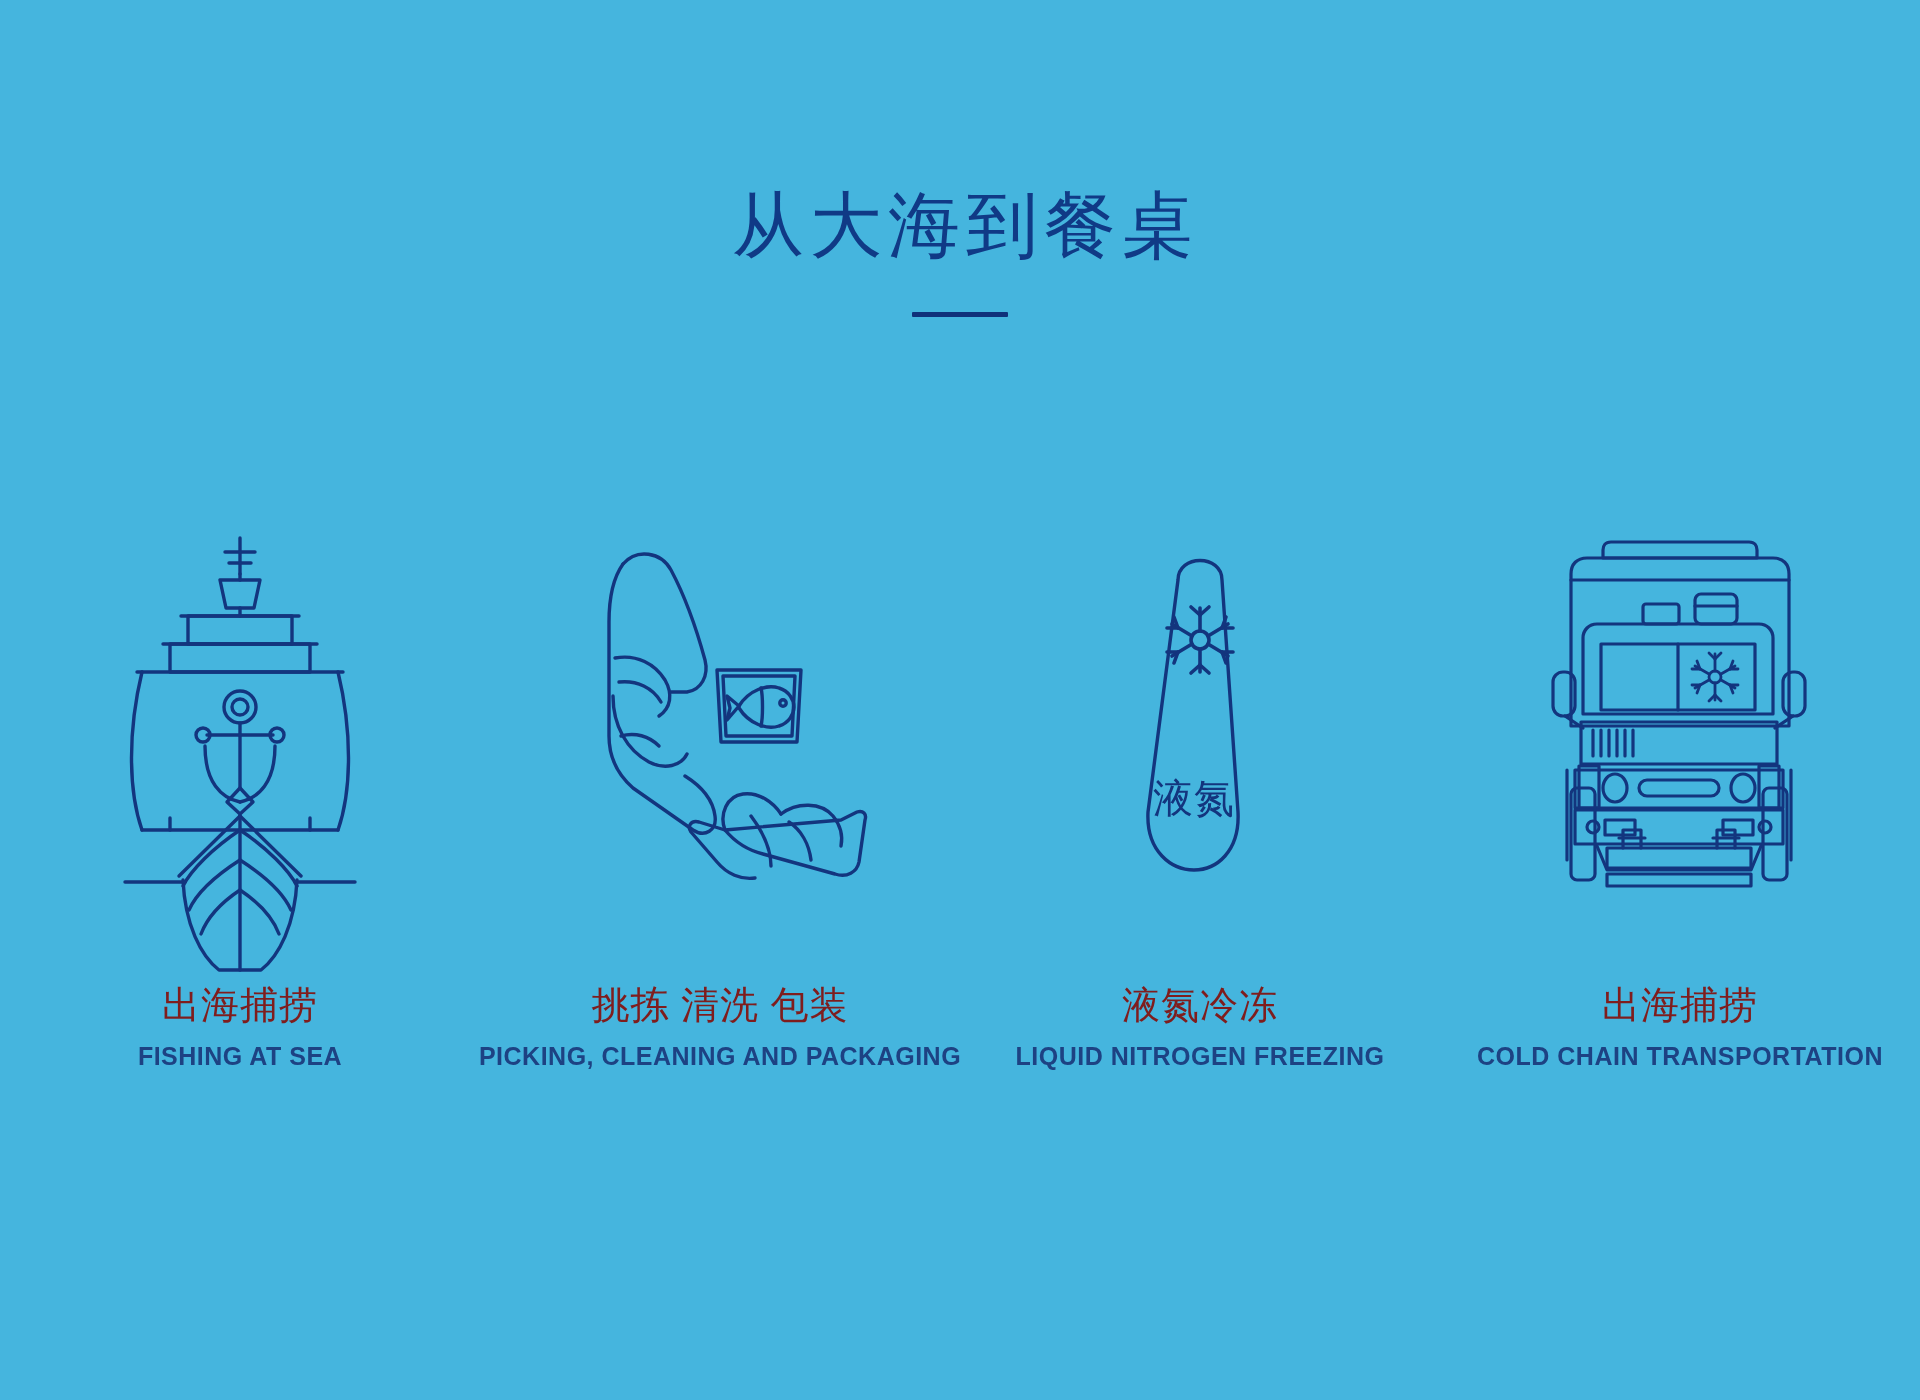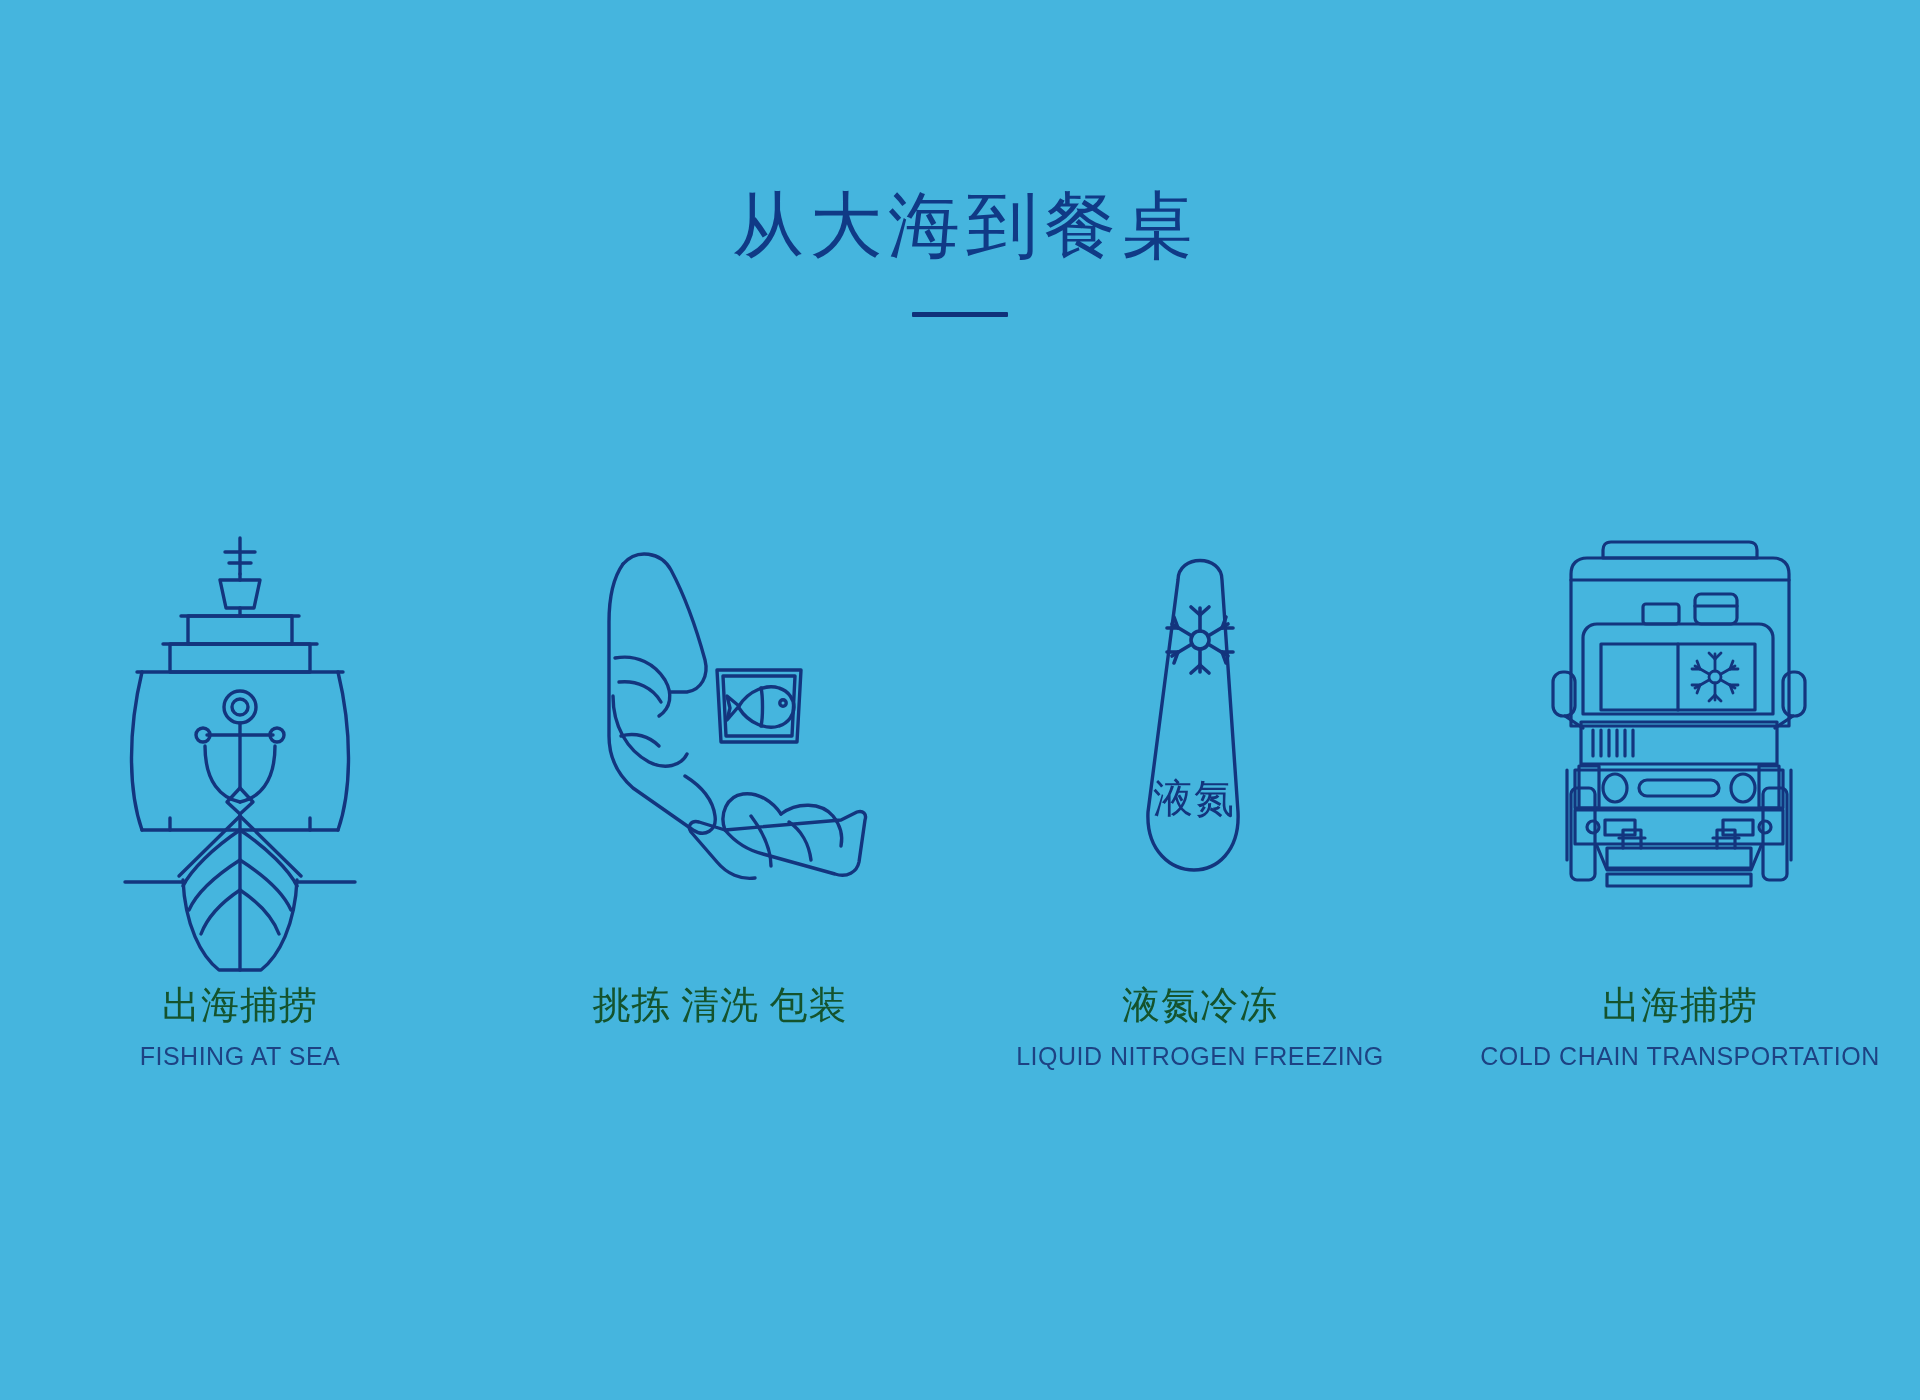--- a/index.html
+++ b/index.html
@@ -68,33 +68,33 @@
   }
   .icon-box {
     height: 360px;
     display: flex;
     align-items: flex-end;
     justify-content: center;
   }
   .icon-box svg { display: block; overflow: visible; }
   .lbl-cn {
     margin-top: 106px;
-    font-family: Liberation Serif, serif;
+    font-family: Liberation Sans, sans-serif;
     font-size: 38px;
     font-weight: 400;
     letter-spacing: 1px;
-    color: #14532d;
+    color: #7f1d1d;
     line-height: 1;
     white-space: nowrap;
   }
   .lbl-en {
     margin-top: 20px;
     font-family: "Liberation Sans", sans-serif;
     font-size: 25px;
-    font-weight: 400;
+    font-weight: 700;
     letter-spacing: 0.5px;
     color: #1d4283;
     line-height: 1;
     white-space: nowrap;
   }
   .tank-text {
     font-family: "Liberation Sans", sans-serif;
     font-size: 40px;
     fill: #13357e;
     letter-spacing: 1px;
@@ -197,20 +197,21 @@
           <path d="M266 290 L282 282 C 288 280, 292 284, 290 290 L 284 332
                    C 282 342, 272 348, 260 344 L 188 324
                    C 172 320, 160 312, 150 300 Z"></path>
           <path d="M150 300 L124 292 C 116 290, 112 296, 116 302 L 142 332
                    C 152 344, 166 350, 180 348"></path>
           <path d="M176 286 C 188 302, 196 320, 196 336"></path>
           <path d="M214 292 C 226 300, 234 314, 236 330"></path>
         </svg>
       </div>
       <div class="lbl-cn">挑拣 清洗 包装</div>
+      <div class="lbl-en">PICKING, CLEANING AND PACKAGING</div>
     </div>
 
     <div class="step">
       <div class="icon-box">
         <svg width="160" height="350" viewBox="0 0 160 350" fill="none" stroke="#13357e" stroke-width="3.4" stroke-linecap="round" stroke-linejoin="round">
 
           <path d="M58 50 C 58 24, 102 24, 102 50
                    L 118 282
                    C 120 322, 96 340, 74 340
                    C 52 340, 26 322, 28 282

